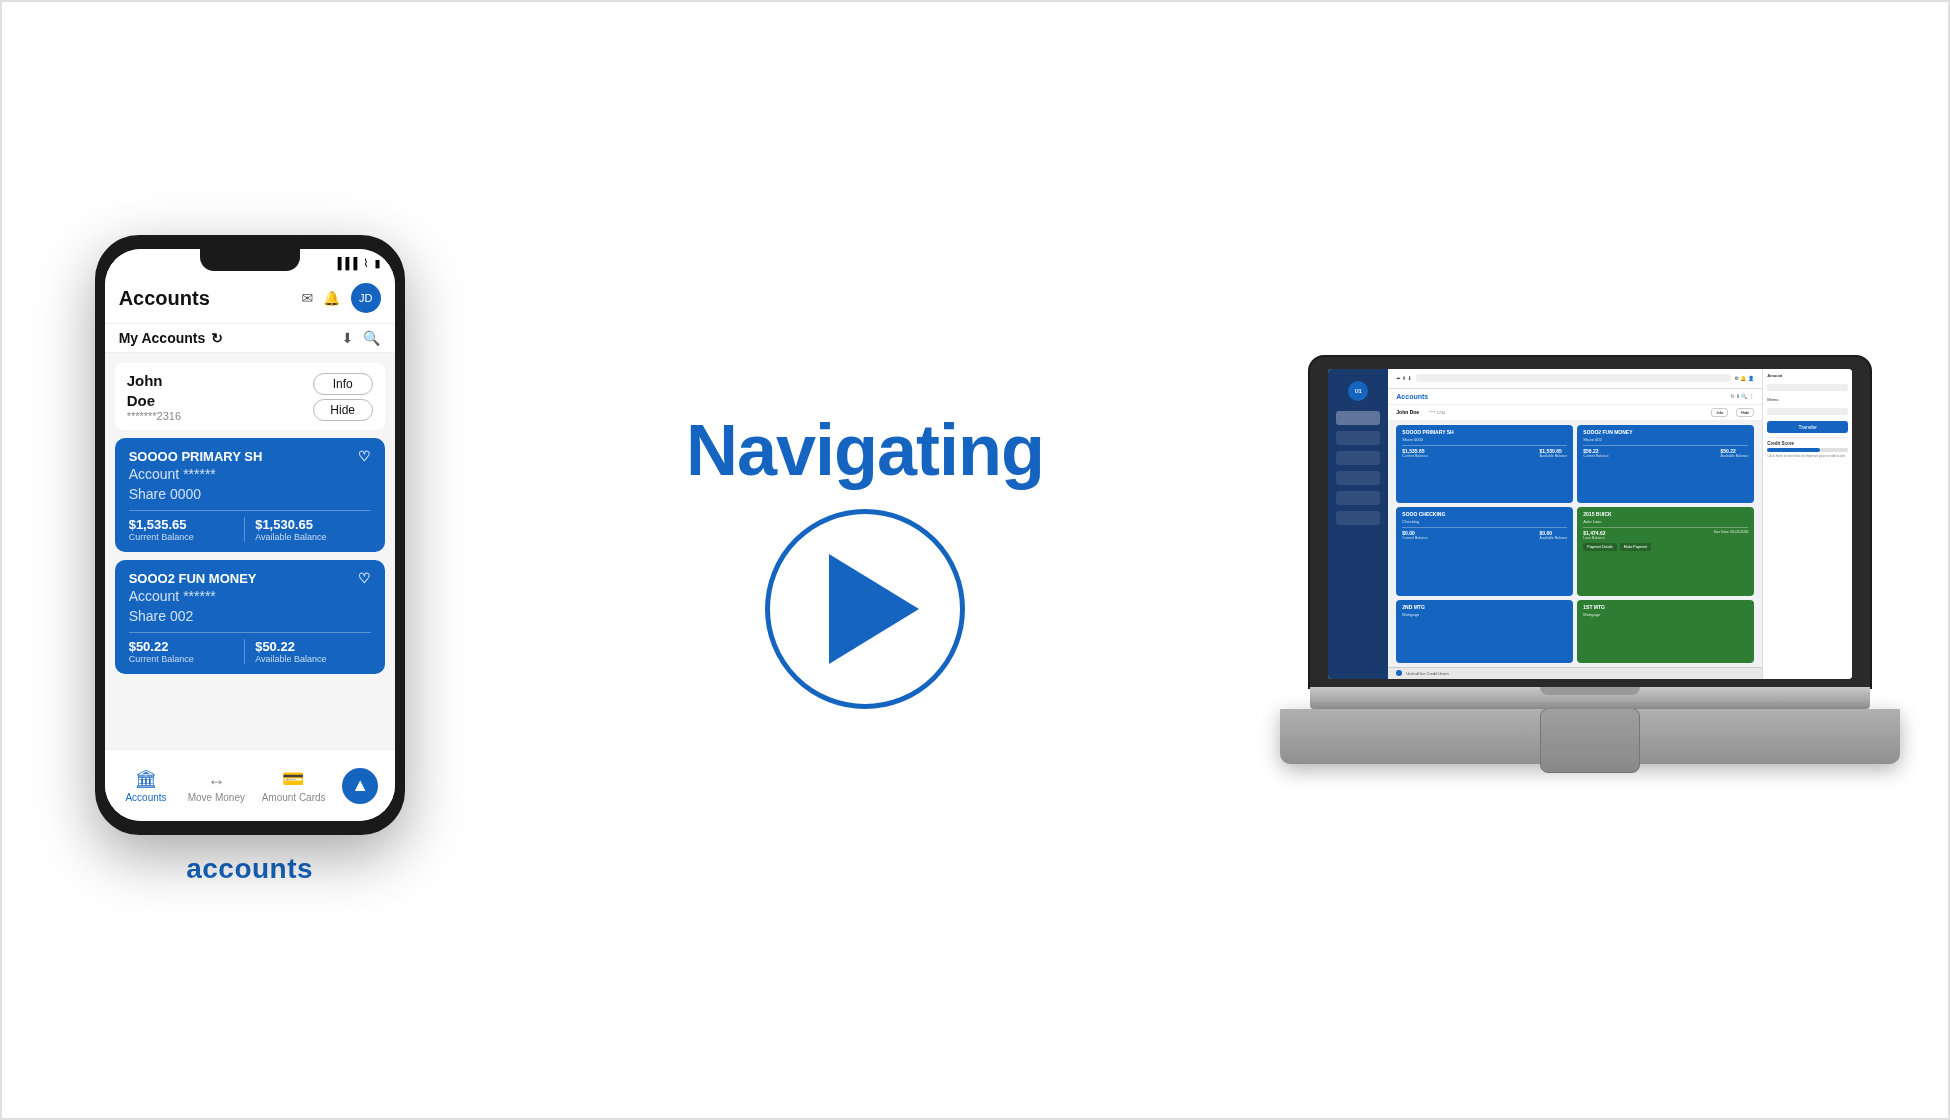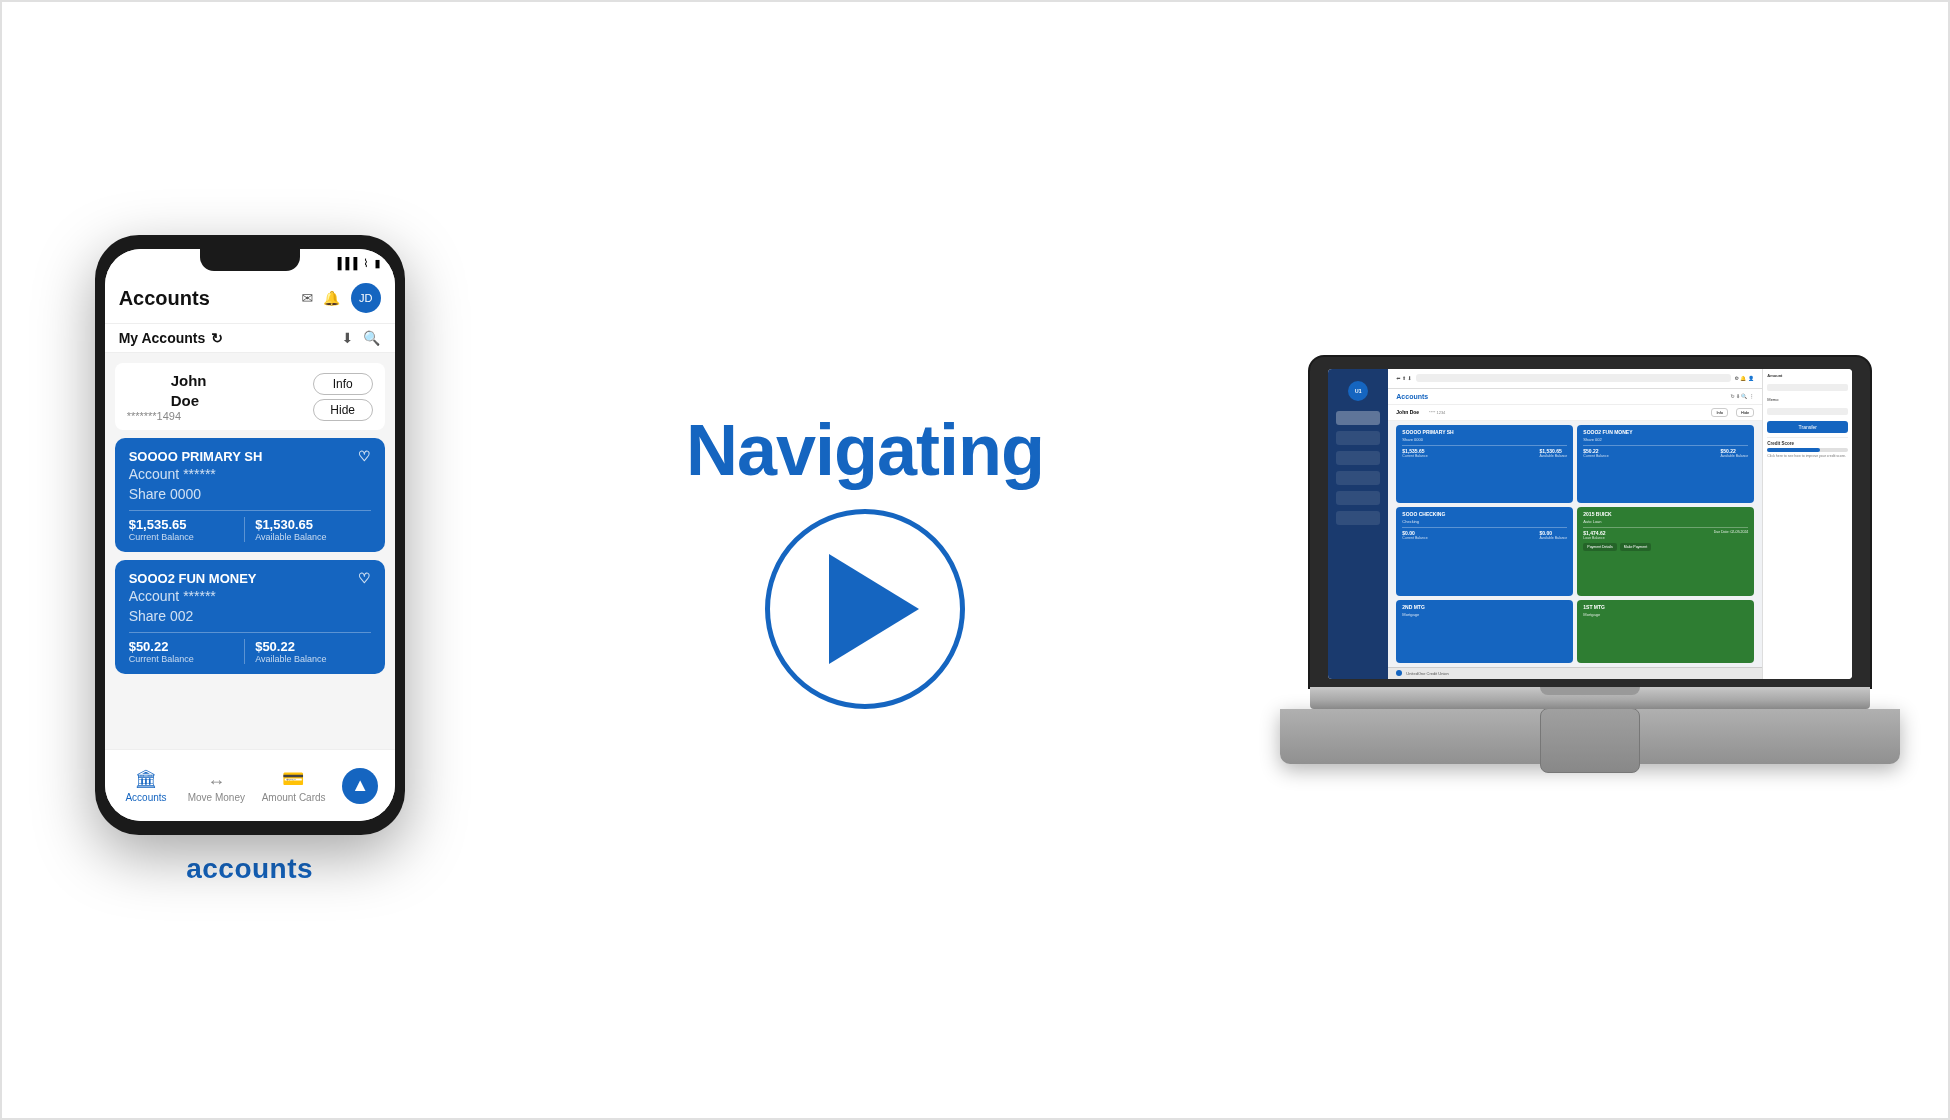--- a/index.html
+++ b/index.html
@@ -135,21 +135,20 @@
       padding: 8px 12px;
       display: flex;
       align-items: center;
       justify-content: space-between;
     }
     .user-name {
       font-size: 15px;
       font-weight: 600;
       color: #111;
       line-height: 1.3;
-      margin-left: 44px;
     }
     .user-acct {
       font-size: 11px;
       color: #888;
     }
     .user-buttons {
       display: flex;
       flex-direction: column;
       gap: 4px;
     }
@@ -557,21 +556,21 @@
       </div>
 
       <div class="phone-content">
 
         <div class="user-info-row">
           <div>
             <div class="user-name">
               <span>John</span><br>
               <span>Doe</span>
             </div>
-            <div class="user-acct">*******1494</div>
+            <div class="user-acct">*******2316</div>
           </div>
           <div class="user-buttons">
             <button class="user-btn">Info</button>
             <button class="user-btn">Hide</button>
           </div>
         </div>
 
         <div class="account-card">
           <div class="account-card-title">
             <span>SOOOO PRIMARY SH</span>

